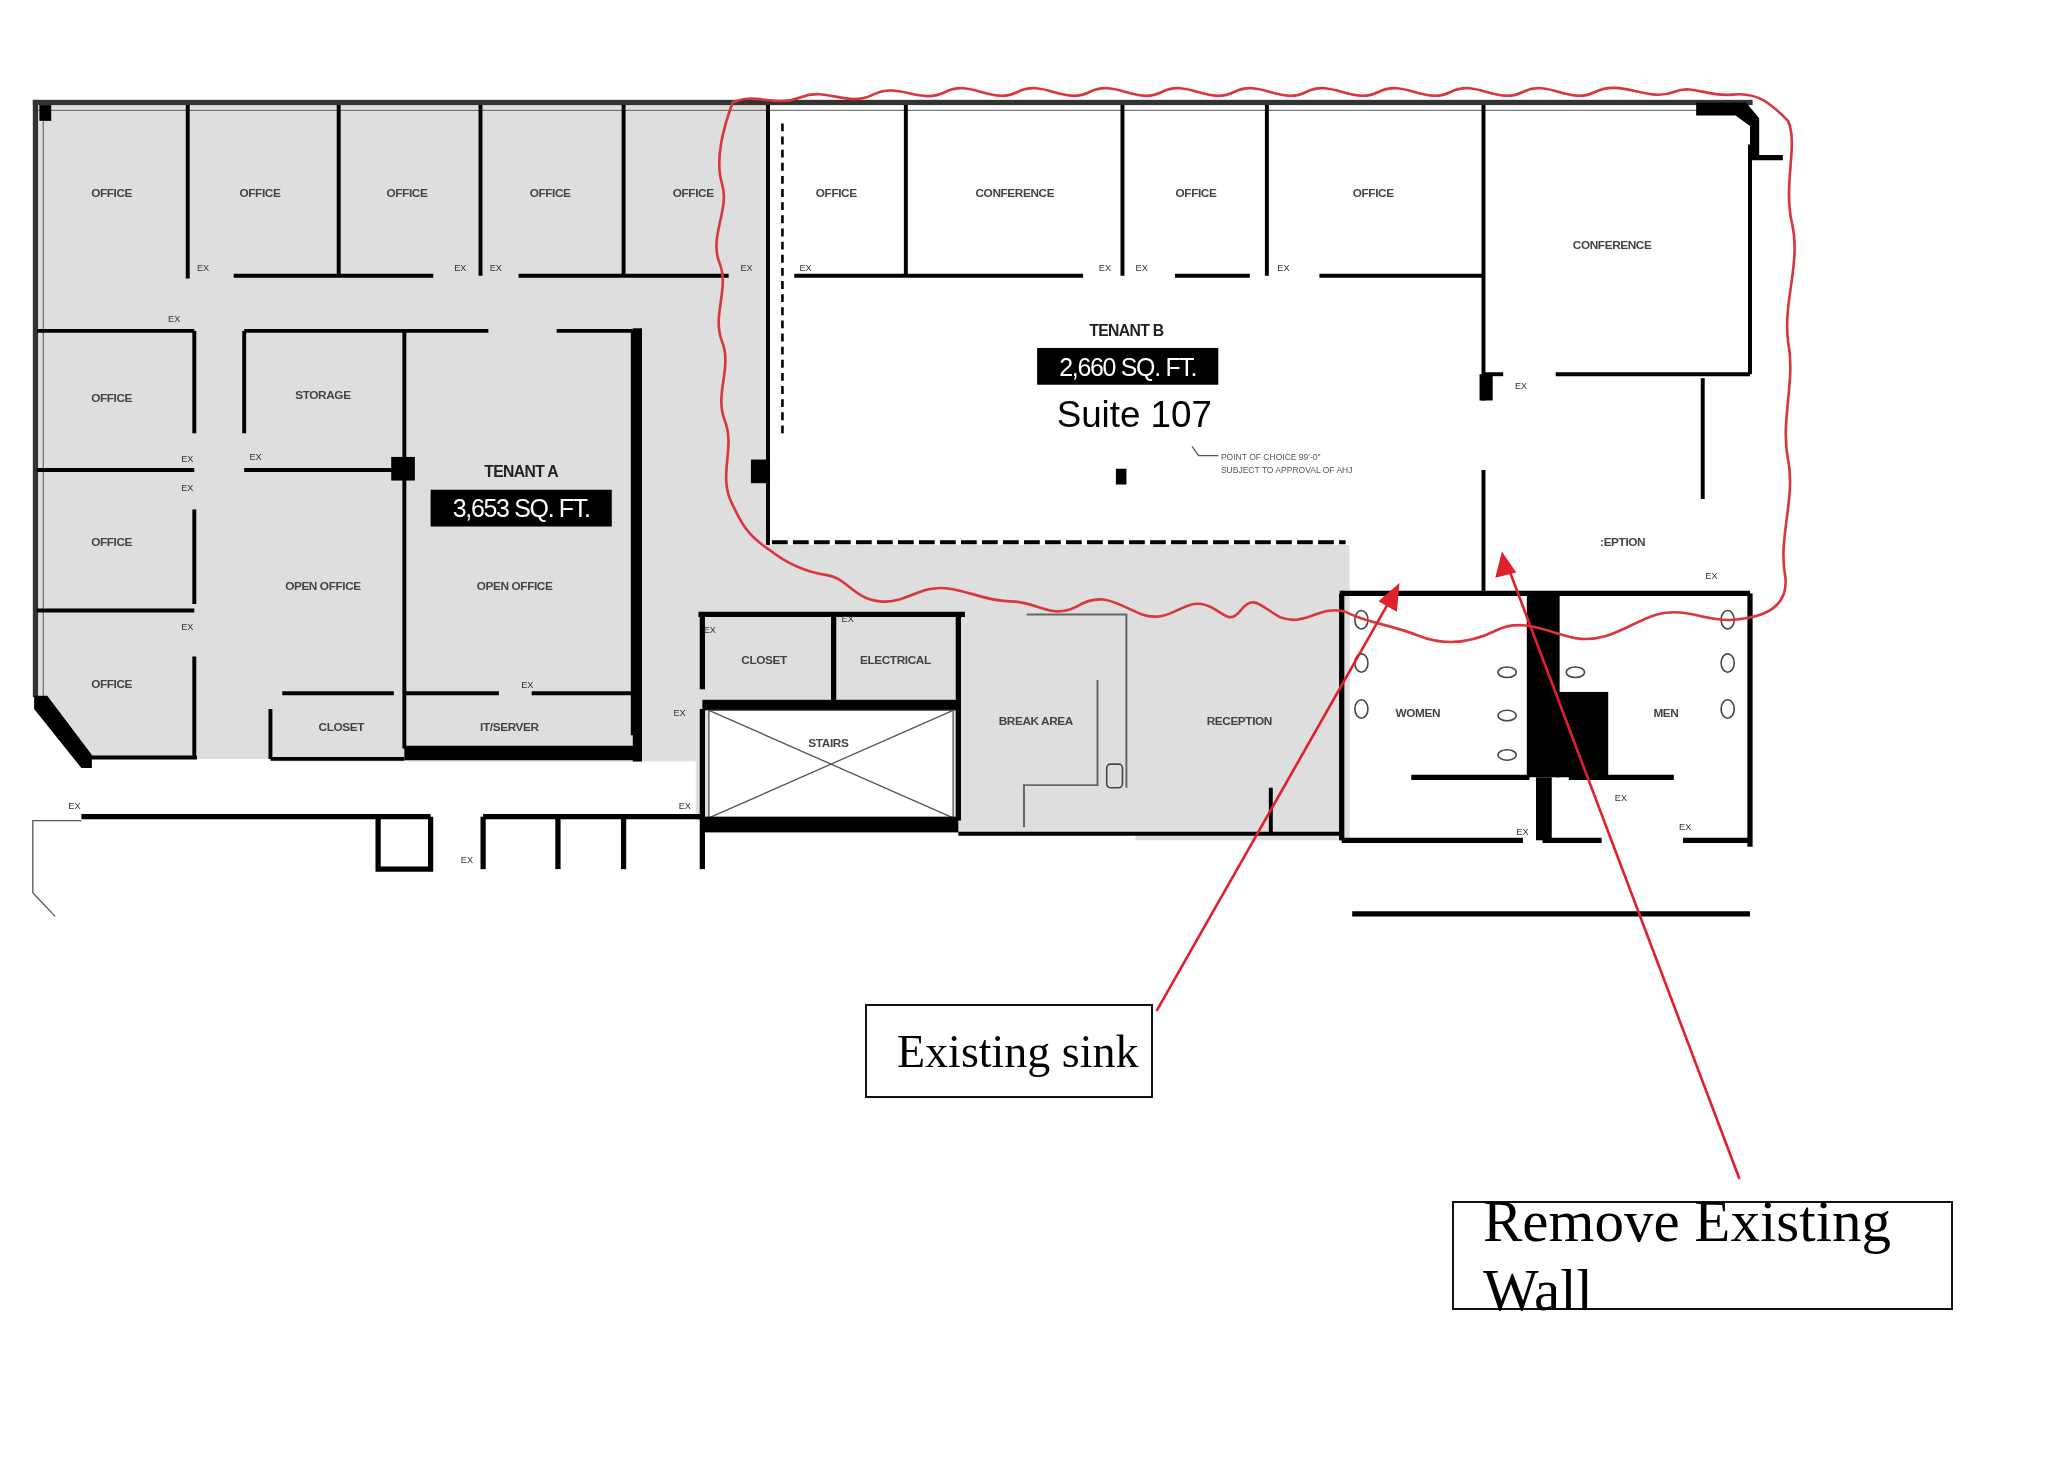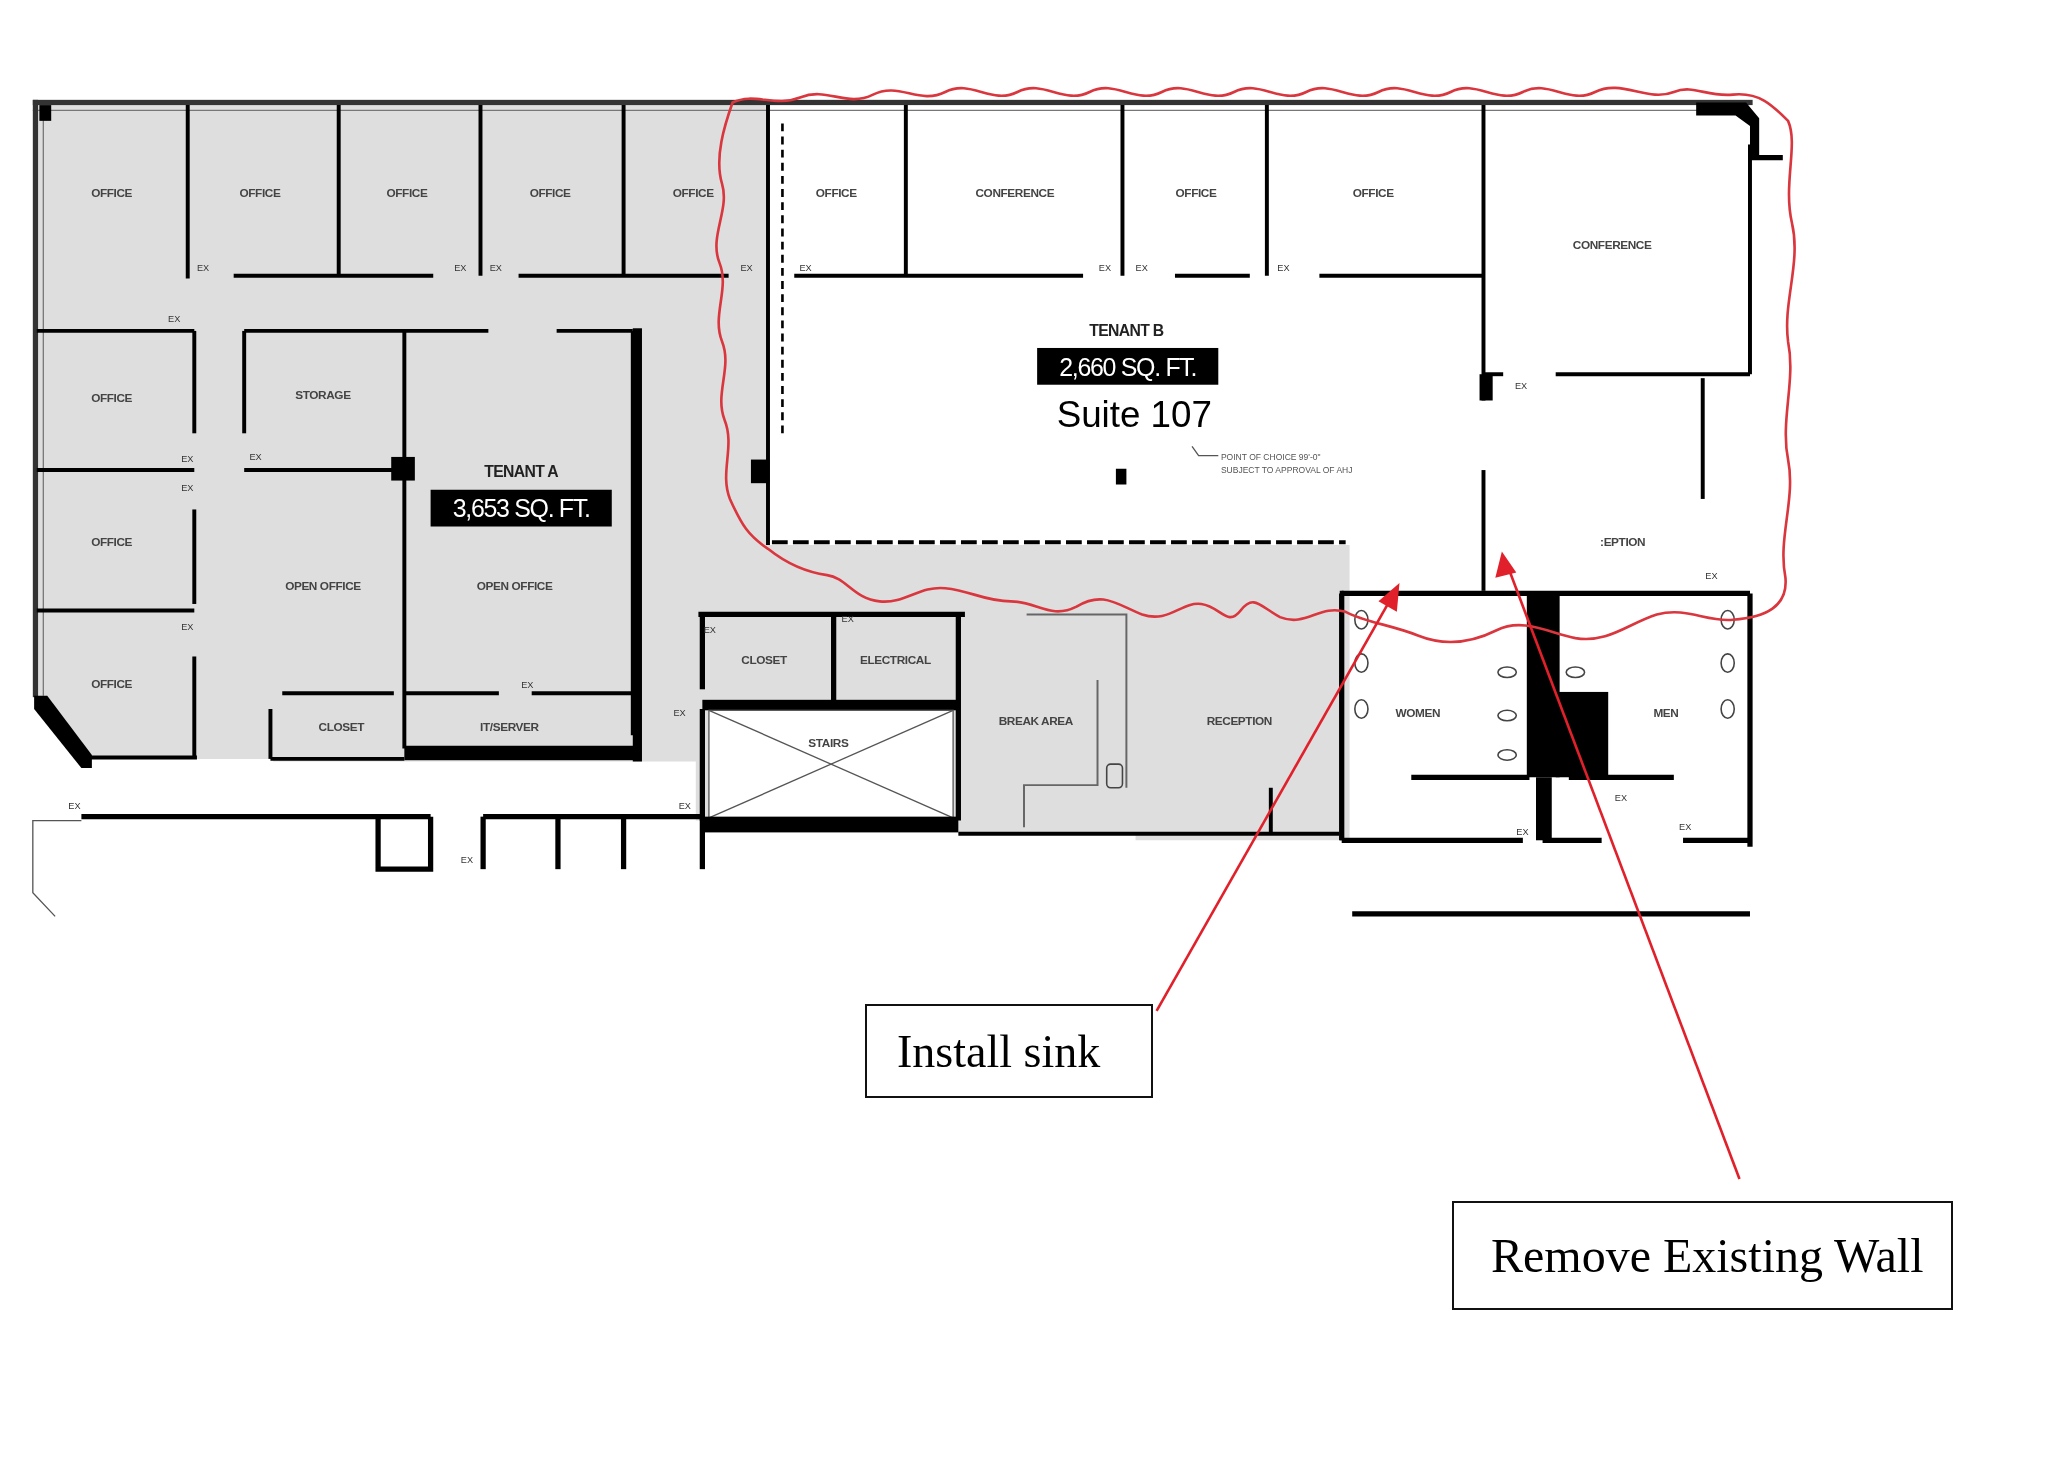--- a/index.html
+++ b/index.html
@@ -7,21 +7,21 @@
   #plan { position:absolute; left:0; top:0; width:2048px; height:1460px; }
   .room-label { font-family:"Liberation Sans", sans-serif; font-size:9px; font-weight:bold; fill:#444; letter-spacing:-0.3px; }
   .ex { font-family:"Liberation Sans", sans-serif; font-size:7px; fill:#333; }
   .tenant { font-family:"Liberation Sans", sans-serif; font-size:12px; font-weight:bold; fill:#222; letter-spacing:-0.5px; }
   .sqft { font-family:"Liberation Sans", sans-serif; font-size:19px; fill:#fff; letter-spacing:-1px; }
   .suite { font-family:"Liberation Sans", sans-serif; font-size:28px; fill:#000; }
   .note { font-family:"Liberation Sans", sans-serif; font-size:6.5px; fill:#555; }
   .callout { position:absolute; background:#fff; border:2px solid #111; box-sizing:border-box;
              font-family:"Liberation Serif", serif; color:#000; display:flex; align-items:center; }
   #callout-sink { left:865px; top:1004px; width:288px; height:94px; font-size:46px; padding-left:30px; }
-  #callout-wall { left:1452px; top:1201px; width:501px; height:109px; font-size:48px; padding-left:37px; }
+  #callout-wall { left:1452px; top:1201px; width:501px; height:109px; font-size:59px; padding-left:29px; }
 </style>
 </head>
 <body>
 
 <svg id="plan" viewBox="0 0 1560 1112" xmlns="http://www.w3.org/2000/svg">
 
   <g>
     <polygon points="28,78 585,78 585,415 1028,415 1028,640 865,640 865,635 730,635 730,625 530,625 530,580 490,580 490,580 208,580 208,578 150,578 65,578 28,530" fill="#dedede"></polygon>
   </g>
 
@@ -233,17 +233,17 @@
     <line x1="881" y1="770" x2="1060" y2="455" stroke="#e0202a" stroke-width="2"></line>
     <polygon points="1066,444 1050,458 1064,466" fill="#e0202a"></polygon>
   </g>
   <g>
     <line x1="1325" y1="898" x2="1148" y2="430" stroke="#e0202a" stroke-width="2"></line>
     <polygon points="1144,420 1139,440 1155,436" fill="#e0202a"></polygon>
   </g>
 </svg>
 
 <div class="callout" id="callout-sink">
-  <span>Install sink</span>
+  <span>Existing sink</span>
 </div>
 <div class="callout" id="callout-wall">
   <span>Remove Existing Wall</span>
 </div>
 
 </body></html>

